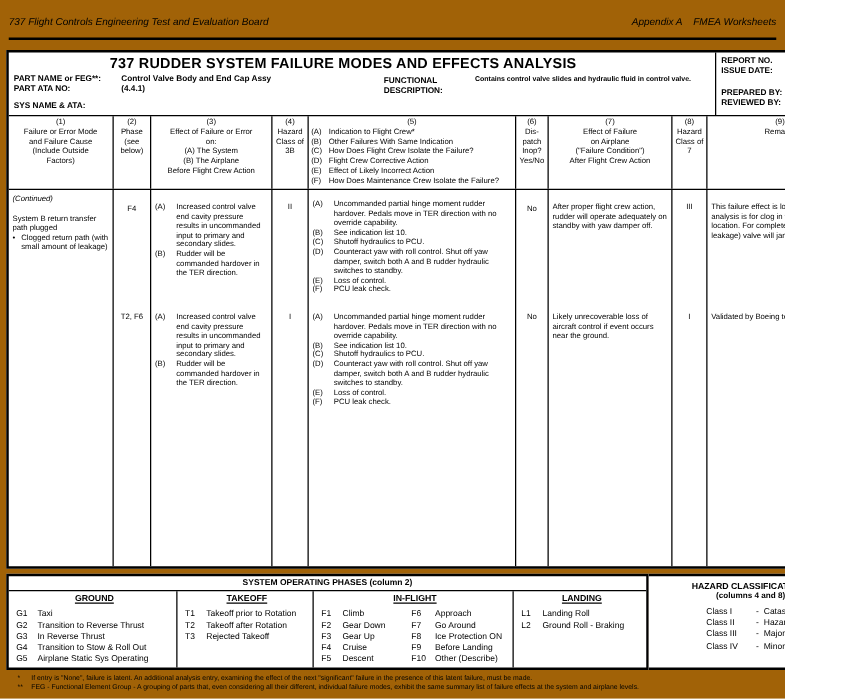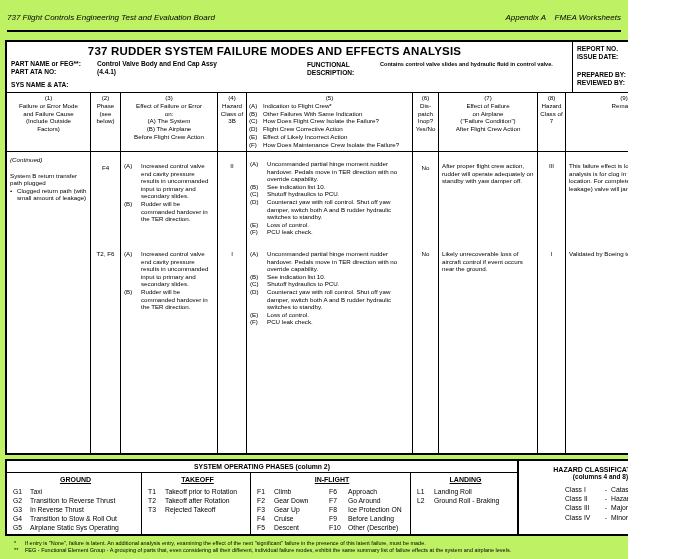--- a/index.html
+++ b/index.html
@@ -1,16 +1,16 @@
 <!DOCTYPE html>
 <html><head>
 <meta charset="utf-8">
 <style>
   html,body{margin:0;padding:0;background:#fff;}
-  .page{position:relative;width:628px;height:559px;background:#bef264;color:#000;
+  .page{position:relative;width:628px;height:559px;background:#a16207;color:#000;
         font-family:"Liberation Sans",sans-serif;overflow:hidden;}
 
   
   .page-header{position:absolute;top:13px;left:7px;right:7px;display:flex;
                justify-content:space-between;font-style:italic;font-size:8px;}
   .header-rule{position:absolute;top:30px;left:7px;right:7px;border-top:2px solid #000;}
   .ws-pre{white-space:pre;}
 
   
   .sheet{position:absolute;top:40px;left:5px;width:675px;border:2px solid #000;box-sizing:content-box;background:#fff;}

